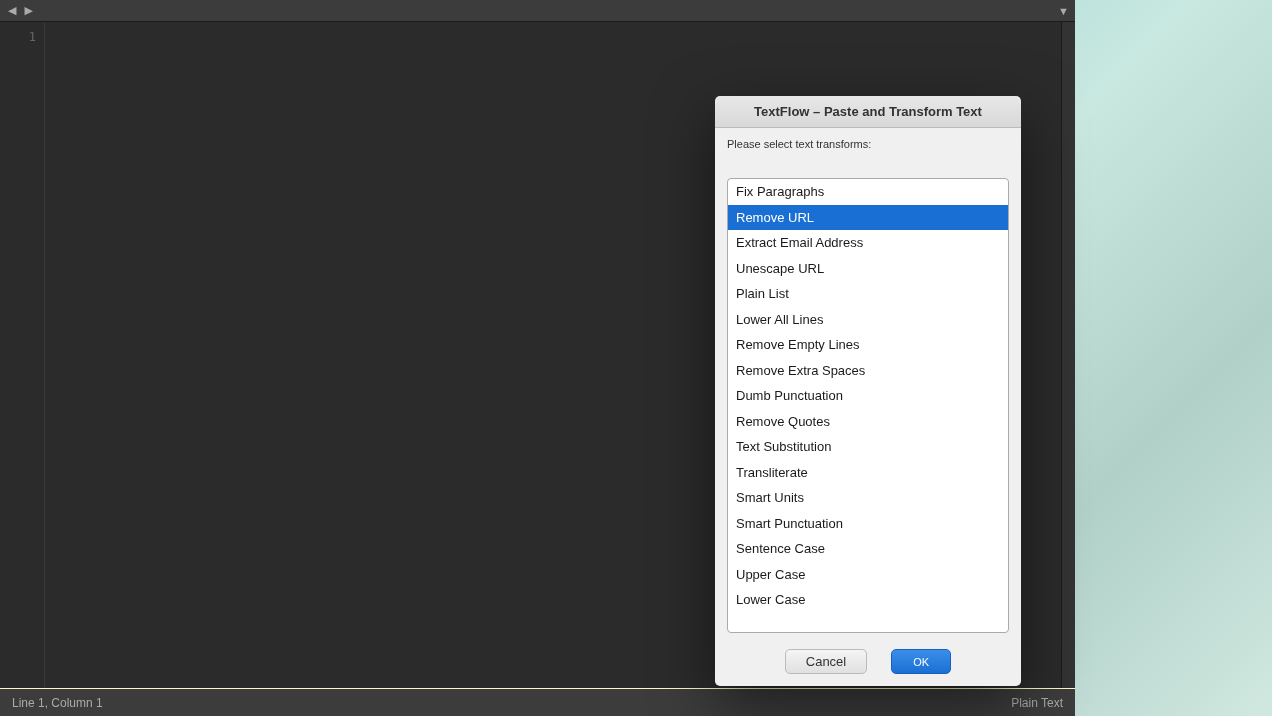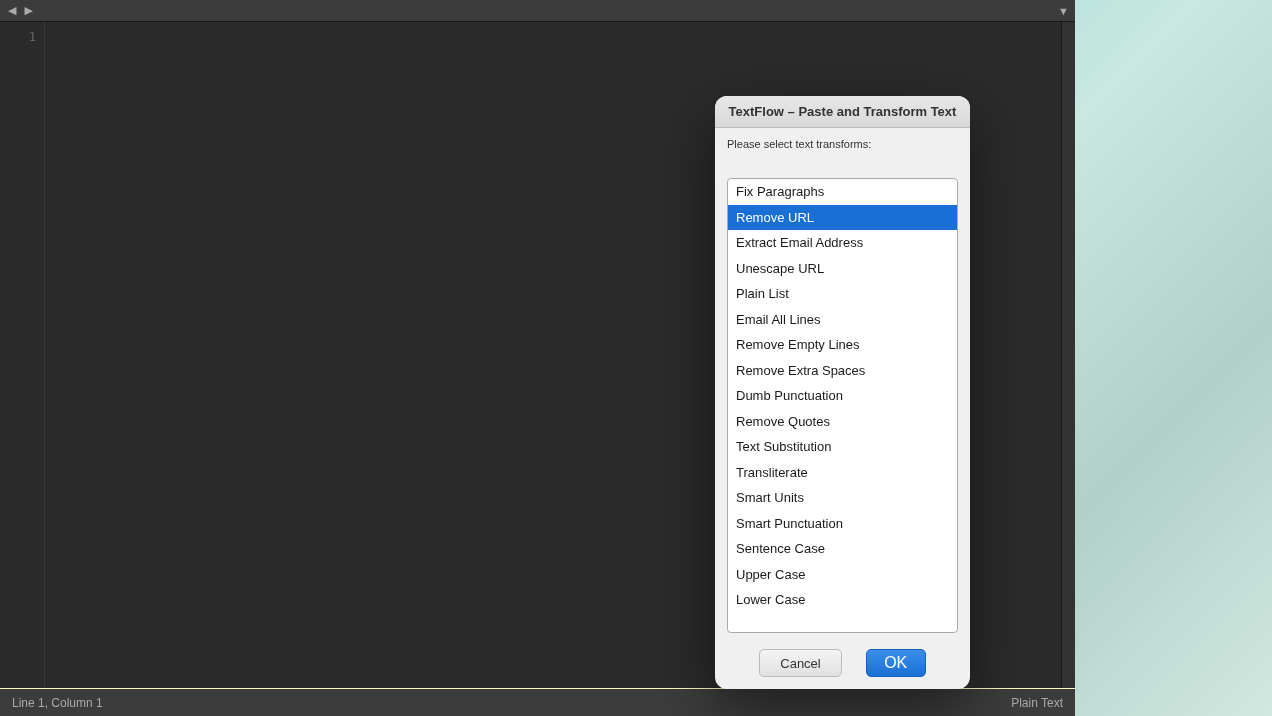--- a/index.html
+++ b/index.html
@@ -110,23 +110,23 @@
       position: absolute;
       inset: 0;
       z-index: 10;
       display: flex;
       align-items: center;
       justify-content: center;
     }
 
     .dialog {
       background: #f0f0f0;
-      border-radius: 12px;
+      border-radius: 5px;
       box-shadow: 0 20px 60px rgba(0,0,0,0.5);
-      width: 255px;
+      width: 306px;
       overflow: hidden;
       position: absolute;
       top: 96px;
       left: 715px;
     }
 
     .dialog-title-bar {
       background: linear-gradient(to bottom, #e8e8e8, #d8d8d8);
       border-bottom: 1px solid #bbb;
       padding: 8px 12px;
@@ -187,21 +187,21 @@
       color: #333;
       cursor: pointer;
       min-width: 70px;
     }
 
     .btn-ok {
       background: linear-gradient(to bottom, #3b8fe8, #1a6fd4);
       border: 1px solid #1560c0;
       border-radius: 5px;
       padding: 4px 10px;
-      font-size: 16px;
+      font-size: 11px;
       color: #fff;
       cursor: pointer;
       min-width: 60px;
       font-weight: 500;
     }
   </style>
 </head>
 <body>
 
 <div class="bg"></div>
@@ -231,21 +231,21 @@
     <div class="dialog-title-bar">TextFlow – Paste and Transform Text</div>
     <div class="dialog-body">
       <div class="dialog-label">Please select text transforms:</div>
       <div class="list-container" id="transforms-list">
 
       <div class="list-item">Fix Paragraphs</div>
           <div class="list-item selected">Remove URL</div>
           <div class="list-item">Extract Email Address</div>
           <div class="list-item">Unescape URL</div>
           <div class="list-item">Plain List</div>
-          <div class="list-item">Email All Lines</div>
+          <div class="list-item">Lower All Lines</div>
           <div class="list-item">Remove Empty Lines</div>
           <div class="list-item">Remove Extra Spaces</div>
           <div class="list-item">Dumb Punctuation</div>
           <div class="list-item">Remove Quotes</div>
           <div class="list-item">Text Substitution</div>
           <div class="list-item">Transliterate</div>
           <div class="list-item">Smart Units</div>
           <div class="list-item">Smart Punctuation</div>
           <div class="list-item">Sentence Case</div>
           <div class="list-item">Upper Case</div>

